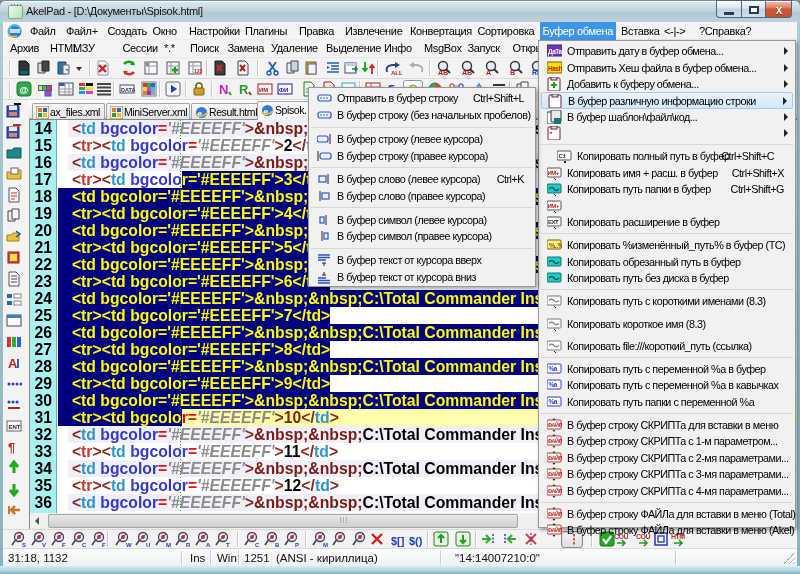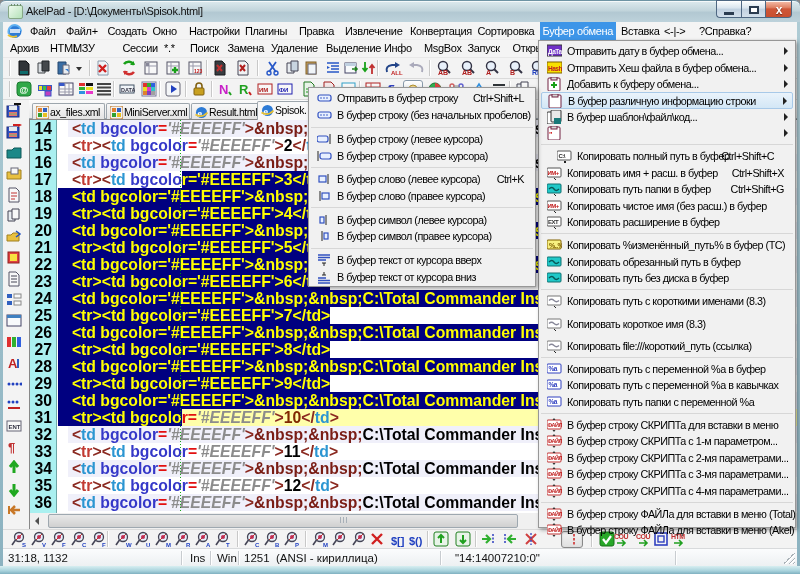--- a/index.html
+++ b/index.html
@@ -810,21 +810,20 @@
           </svg></div>
         <span class="txt">Копировать путь папки в буфер</span>
         <span class="sc">Ctrl+Shift+G</span>
       </div>
       <div class="mitem" style="height:16.45px;margin:0 2px">
         <div class="ic ic-name"><svg width="15" height="14" viewBox="0 0 15 14">
             <rect x="0" y="2" width="14" height="9" rx="1" fill="#FFF" stroke="#555"></rect>
             <text x="0.5" y="9" font-size="6" font-weight="bold" fill="#C02020">ИМ+</text>
             <path d="M7 12 l2 2" stroke="#222"></path>
           </svg></div>
-        <span class="txt">Копировать чистое имя (без расш.) в буфер</span>
       </div>
       <div class="mitem" style="height:16.45px;margin:0 2px">
         <div class="ic ic-ext"><svg width="15" height="14" viewBox="0 0 15 14">
             <rect x="0" y="2" width="14" height="9" rx="1" fill="#FFF" stroke="#555"></rect>
             <text x="1" y="9" font-size="6" font-weight="bold" fill="#333">EXT</text>
             <path d="M7 12 l2 2" stroke="#222"></path>
           </svg></div>
         <span class="txt">Копировать расширение в буфер</span>
       </div>
       <div class="msep"></div>

